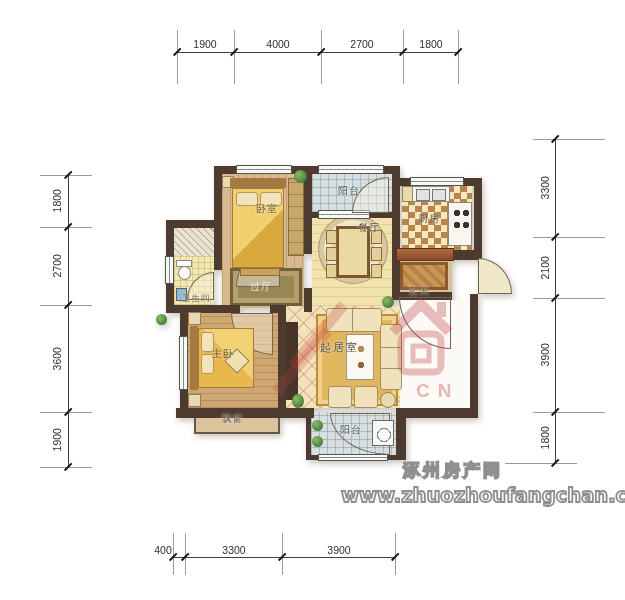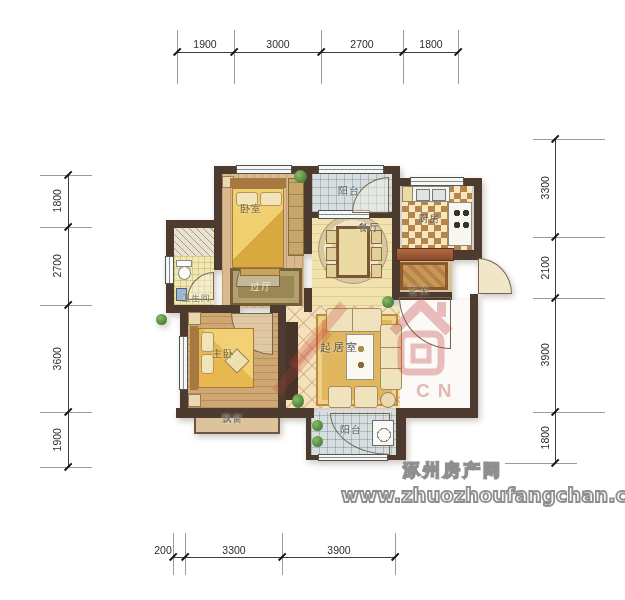--- a/index.html
+++ b/index.html
@@ -40,21 +40,21 @@
     <i class="ext" style="left:234px;top:30px;width:1px;height:54px"></i>
     <i class="ext" style="left:321px;top:30px;width:1px;height:54px"></i>
     <i class="ext" style="left:403px;top:30px;width:1px;height:54px"></i>
     <i class="ext" style="left:458px;top:30px;width:1px;height:54px"></i>
     <i class="tick" style="left:172px;top:51px"></i>
     <i class="tick" style="left:229px;top:51px"></i>
     <i class="tick" style="left:316px;top:51px"></i>
     <i class="tick" style="left:398px;top:51px"></i>
     <i class="tick" style="left:453px;top:51px"></i>
     <b class="dlab" style="left:180px;top:39px;font-weight:400">1900</b>
-    <b class="dlab" style="left:253px;top:39px;font-weight:400">3000</b>
+    <b class="dlab" style="left:253px;top:39px;font-weight:400">4000</b>
     <b class="dlab" style="left:337px;top:39px;font-weight:400">2700</b>
     <b class="dlab" style="left:406px;top:39px;font-weight:400">1800</b>
   </div>
 
   <div>
     <i class="dl" style="left:68px;top:175px;width:1px;height:292px"></i>
     <i class="ext" style="left:40px;top:175px;width:52px;height:1px"></i>
     <i class="ext" style="left:40px;top:227px;width:52px;height:1px"></i>
     <i class="ext" style="left:40px;top:305px;width:52px;height:1px"></i>
     <i class="ext" style="left:40px;top:412px;width:52px;height:1px"></i>
@@ -91,21 +91,21 @@
   <div>
     <i class="dl" style="left:173px;top:557px;width:222px;height:1px"></i>
     <i class="ext" style="left:173px;top:533px;width:1px;height:42px"></i>
     <i class="ext" style="left:185px;top:533px;width:1px;height:42px"></i>
     <i class="ext" style="left:282px;top:533px;width:1px;height:42px"></i>
     <i class="ext" style="left:395px;top:533px;width:1px;height:42px"></i>
     <i class="tick" style="left:168px;top:556px"></i>
     <i class="tick" style="left:180px;top:556px"></i>
     <i class="tick" style="left:277px;top:556px"></i>
     <i class="tick" style="left:390px;top:556px"></i>
-    <b class="dlab" style="left:138px;top:545px;font-weight:400">200</b>
+    <b class="dlab" style="left:138px;top:545px;font-weight:400">400</b>
     <b class="dlab" style="left:209px;top:545px;font-weight:400">3300</b>
     <b class="dlab" style="left:314px;top:545px;font-weight:400">3900</b>
   </div>
 
   <div id="plan" style="position:absolute;left:0;top:0;filter:drop-shadow(2px 3px 3px rgba(60,45,30,.28))">
 
     <i class="wood" style="left:222px;top:174px;width:82px;height:134px"></i>
     <i class="tileb" style="left:312px;top:174px;width:80px;height:38px"></i>
     <i class="cream" style="left:312px;top:218px;width:80px;height:88px"></i>
     <i class="check" style="left:402px;top:186px;width:70px;height:64px"></i>
@@ -211,21 +211,21 @@
     <i class="sofa" style="left:354px;top:386px;width:22px;height:20px"></i>
     <i style="left:346px;top:334px;width:28px;height:46px;background:#fbf8f2;border:1px solid #98948a;box-sizing:border-box;background-image:radial-gradient(circle at 14px 14px,#b08a4a 3px,transparent 3.5px),radial-gradient(circle at 14px 30px,#8a6a3a 3px,transparent 3.5px)"></i>
     <i style="left:380px;top:392px;width:14px;height:14px;background:#e8d9b0;border:1px solid #9a7c4c;border-radius:50%"></i>
     <i class="plant" style="left:292px;top:394px;width:12px;height:14px"></i>
     <i class="plant" style="left:382px;top:296px;width:12px;height:12px"></i>
 
     <i style="left:372px;top:420px;width:22px;height:26px;background:#f8f8f4;border:1px solid #6a6a62;box-sizing:border-box;background-image:radial-gradient(circle at 11px 14px,transparent 6px,#8a8a82 6px 7px,transparent 7px)"></i>
     <i class="plant" style="left:312px;top:420px;width:11px;height:11px"></i>
     <i class="plant" style="left:312px;top:436px;width:11px;height:11px"></i>
 
-    <b class="rlab" style="left:240px;top:204px;color:#5e4c22">卧室</b>
+    <b class="rlab" style="left:256px;top:204px;color:#5e4c22">卧室</b>
     <b class="rlab" style="left:338px;top:186px;color:#46585c">阳台</b>
     <b class="rlab" style="left:358px;top:223px;color:#5a5244">餐厅</b>
     <b class="rlab" style="left:418px;top:214px;color:#5a4a38">厨房</b>
     <b class="rlab" style="left:408px;top:286px;color:#6b5a40">玄关</b>
     <b class="rlab" style="left:182px;top:294px;font-size:8.5px;color:#6b6352">卫生间</b>
     <b class="rlab" style="left:250px;top:282px;color:#efe7d2;text-shadow:none">过厅</b>
     <b class="rlab" style="left:212px;top:349px;color:#5e4c22">主卧</b>
     <b class="rlab" style="left:320px;top:342px;font-size:11px;letter-spacing:2px;color:#514c44">起居室</b>
     <b class="rlab" style="left:222px;top:414px;font-size:9.5px;color:#6b6052">飘窗</b>
     <b class="rlab" style="left:340px;top:425px;color:#46585c">阳台</b>

